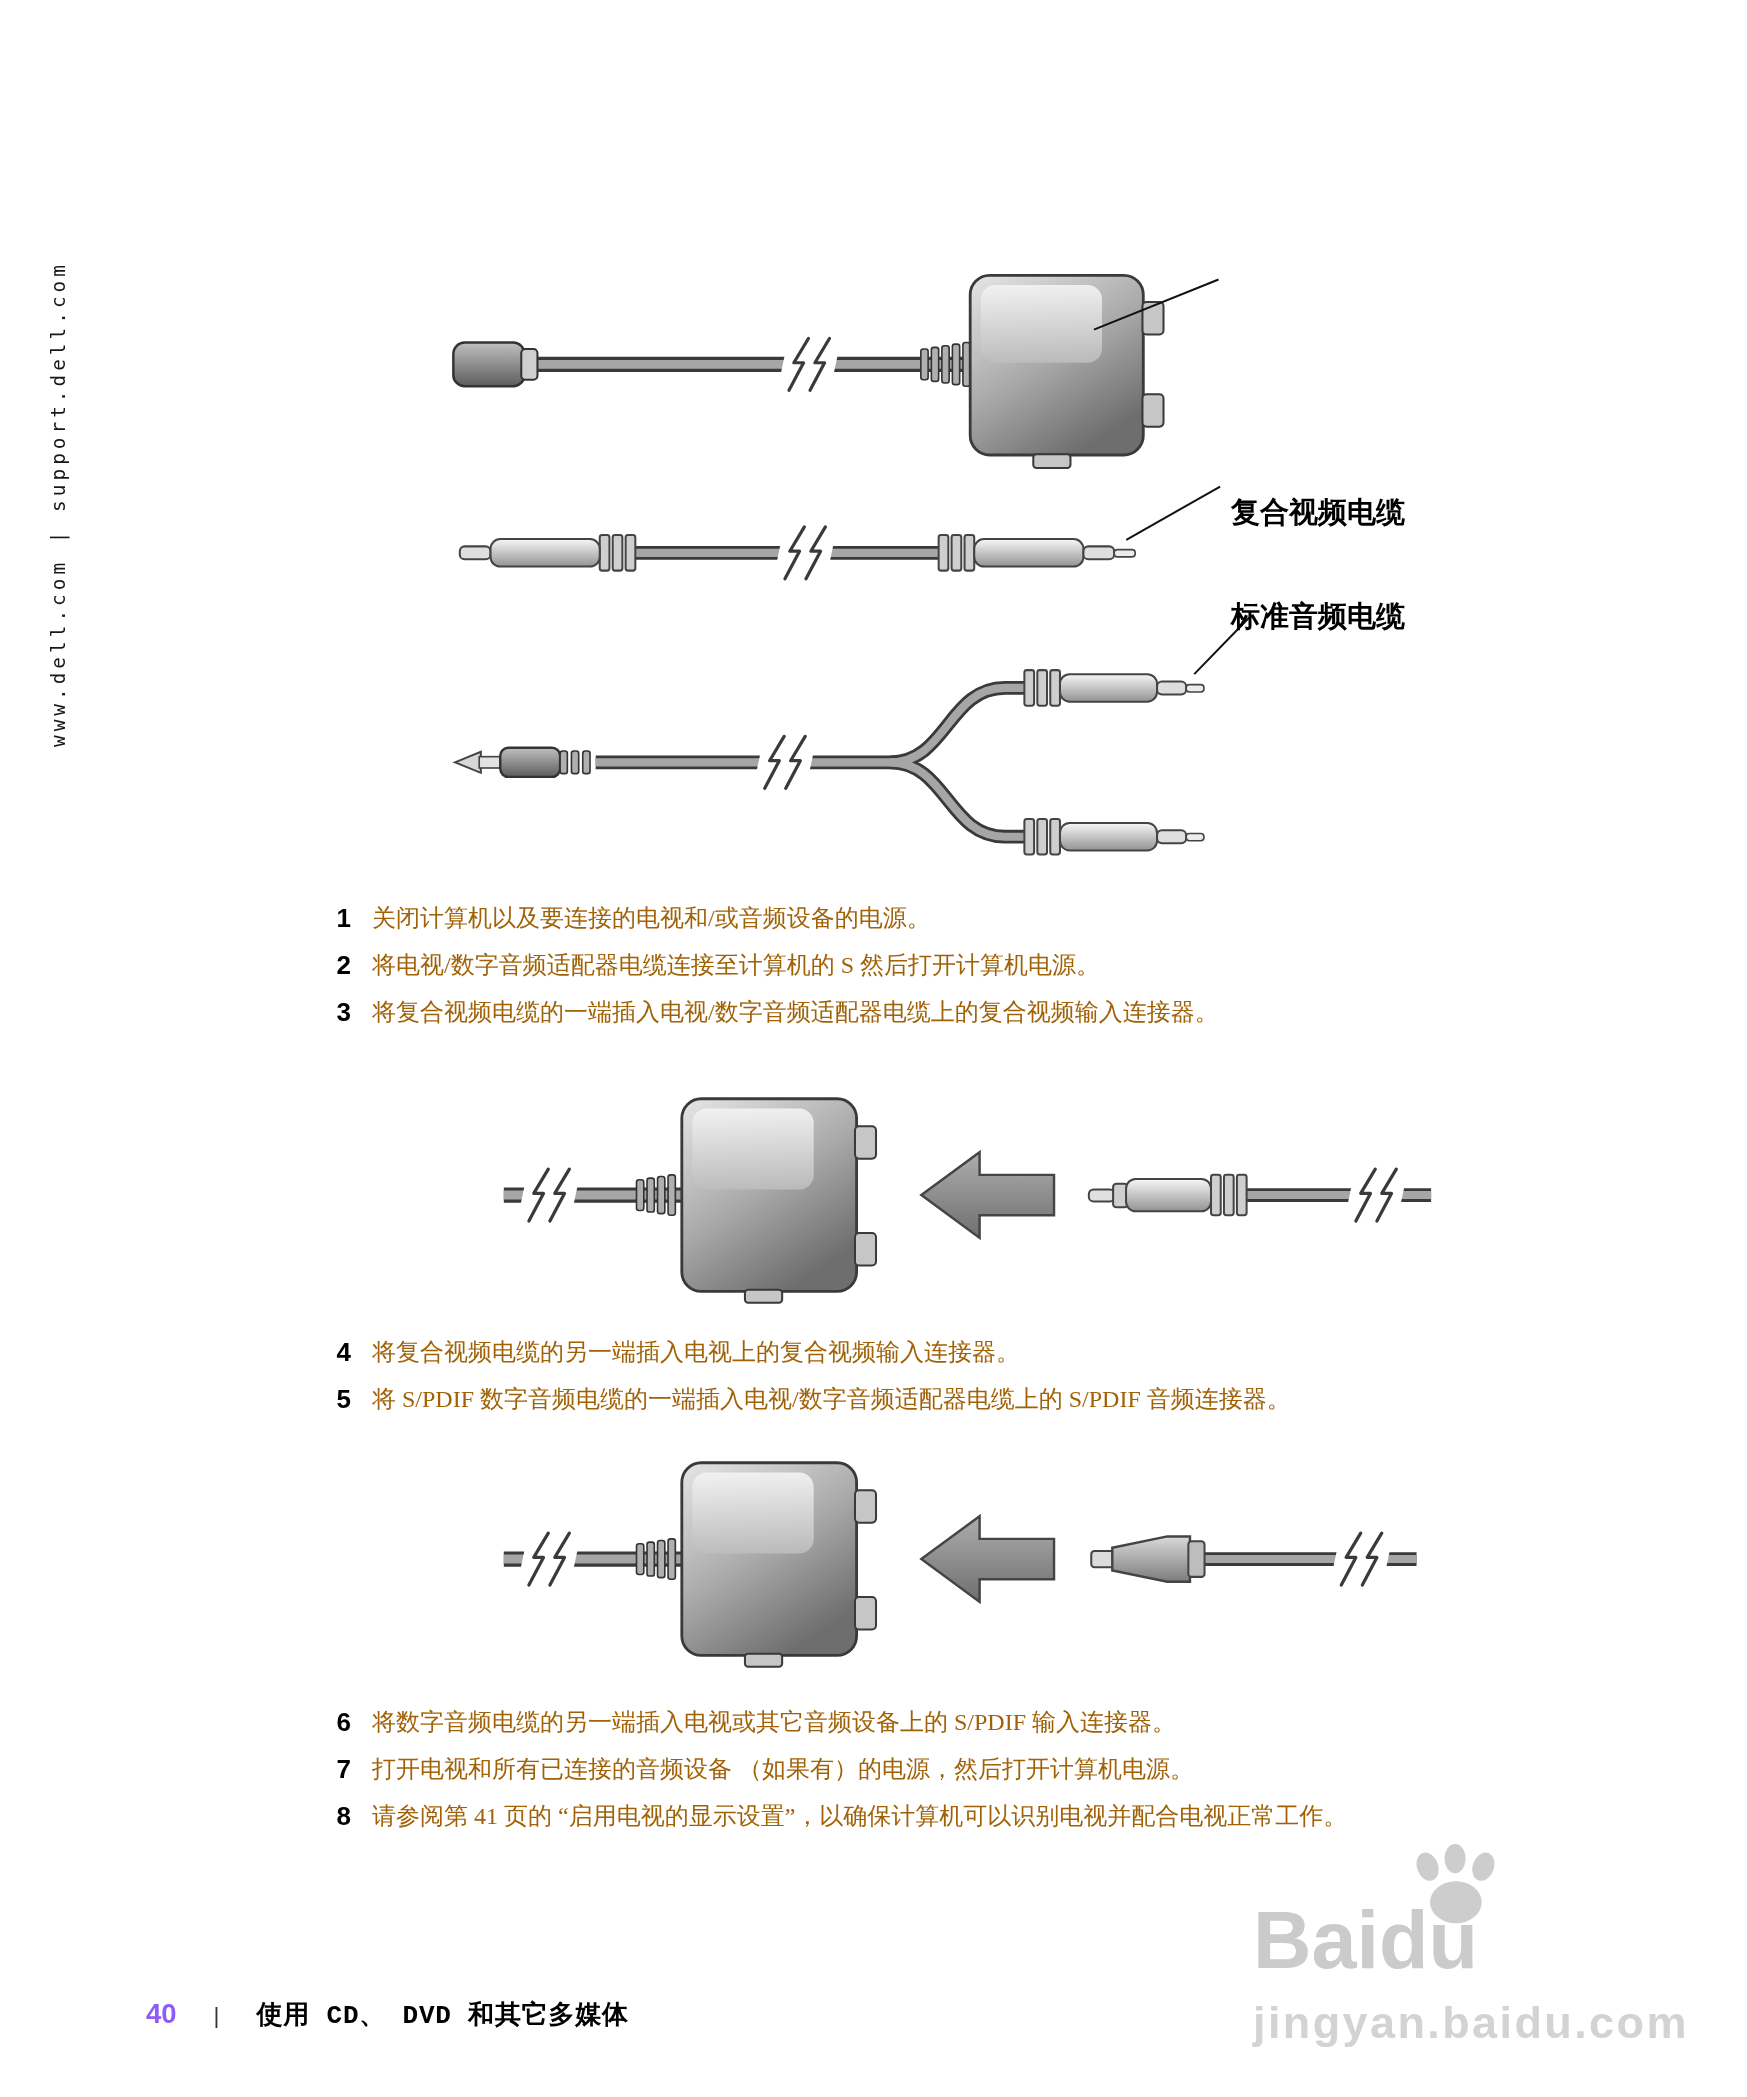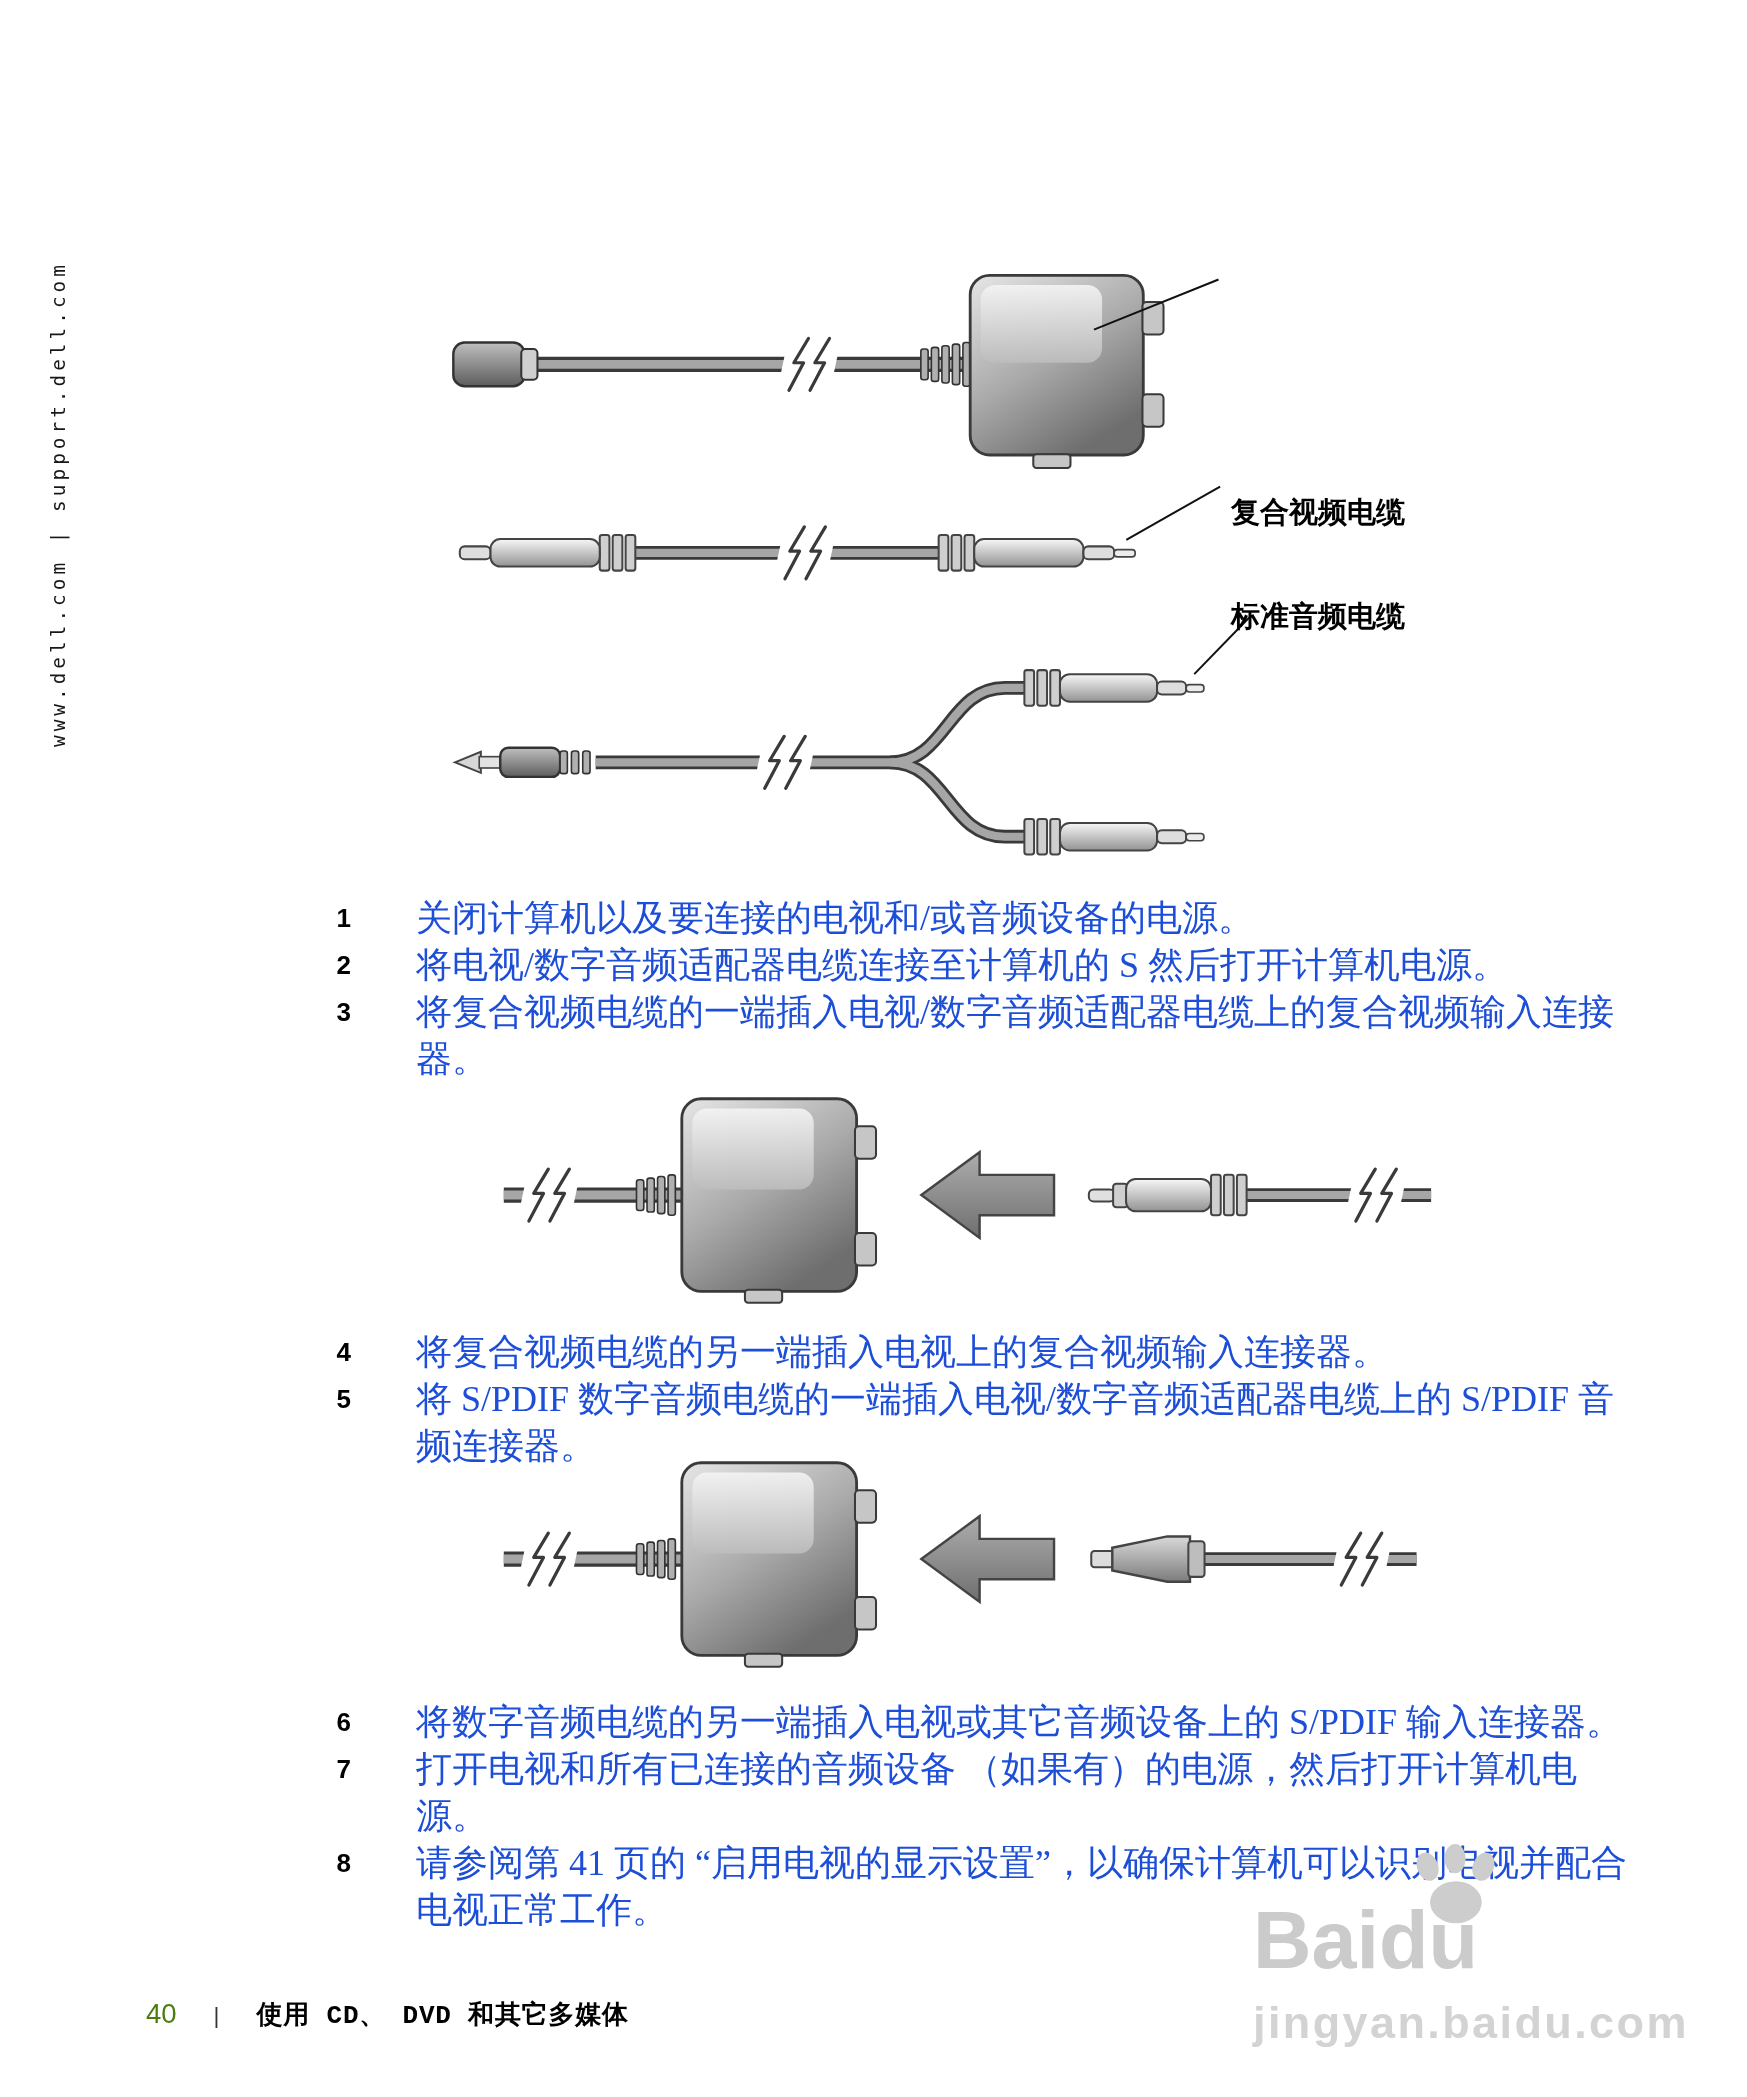--- a/index.html
+++ b/index.html
@@ -35,32 +35,31 @@
 
   
   .steps{position:absolute;left:320px;width:1311px;}
   .step{display:flex;align-items:flex-start;}
   .step-num{
     flex:none;width:31px;text-align:right;margin-right:21px;
     font-family:"Liberation Sans", sans-serif;
     font-weight:bold;font-size:26px;line-height:47px;color:#000;
   }
   .step-text{
-    font-size:36px;line-height:47px;color:#1d4ed8;
+    font-size:24px;line-height:47px;color:#a16207;
     width:1238px;
-    margin-left:44px;
   }
 
   
   .footer{
     position:absolute;left:146px;top:1997px;
     display:flex;align-items:baseline;
     font-family:"Liberation Sans", sans-serif;
   }
-  .footer .page-num{font-weight:normal;font-size:27.5px;color:#4d7c0f;}
+  .footer .page-num{font-weight:bold;font-size:27.5px;color:#8b5cf6;}
   .footer .sep{margin:0 37px;font-size:22.7px;color:#333;font-weight:normal;}
   .footer .footer-title{font-weight:bold;font-size:26px;color:#000;letter-spacing:0.8px;font-family:Liberation Mono, monospace;}
 
   
   .watermark{position:absolute;left:1253px;top:1894px;color:#cbcbcb;}
   .wm-row{display:flex;align-items:baseline;gap:33px;}
   .wm-brand,.wm-brand-cn{
     font-family:"Liberation Sans", sans-serif;
     font-weight:bold;font-size:81px;color:#cbcbcb;
   }

